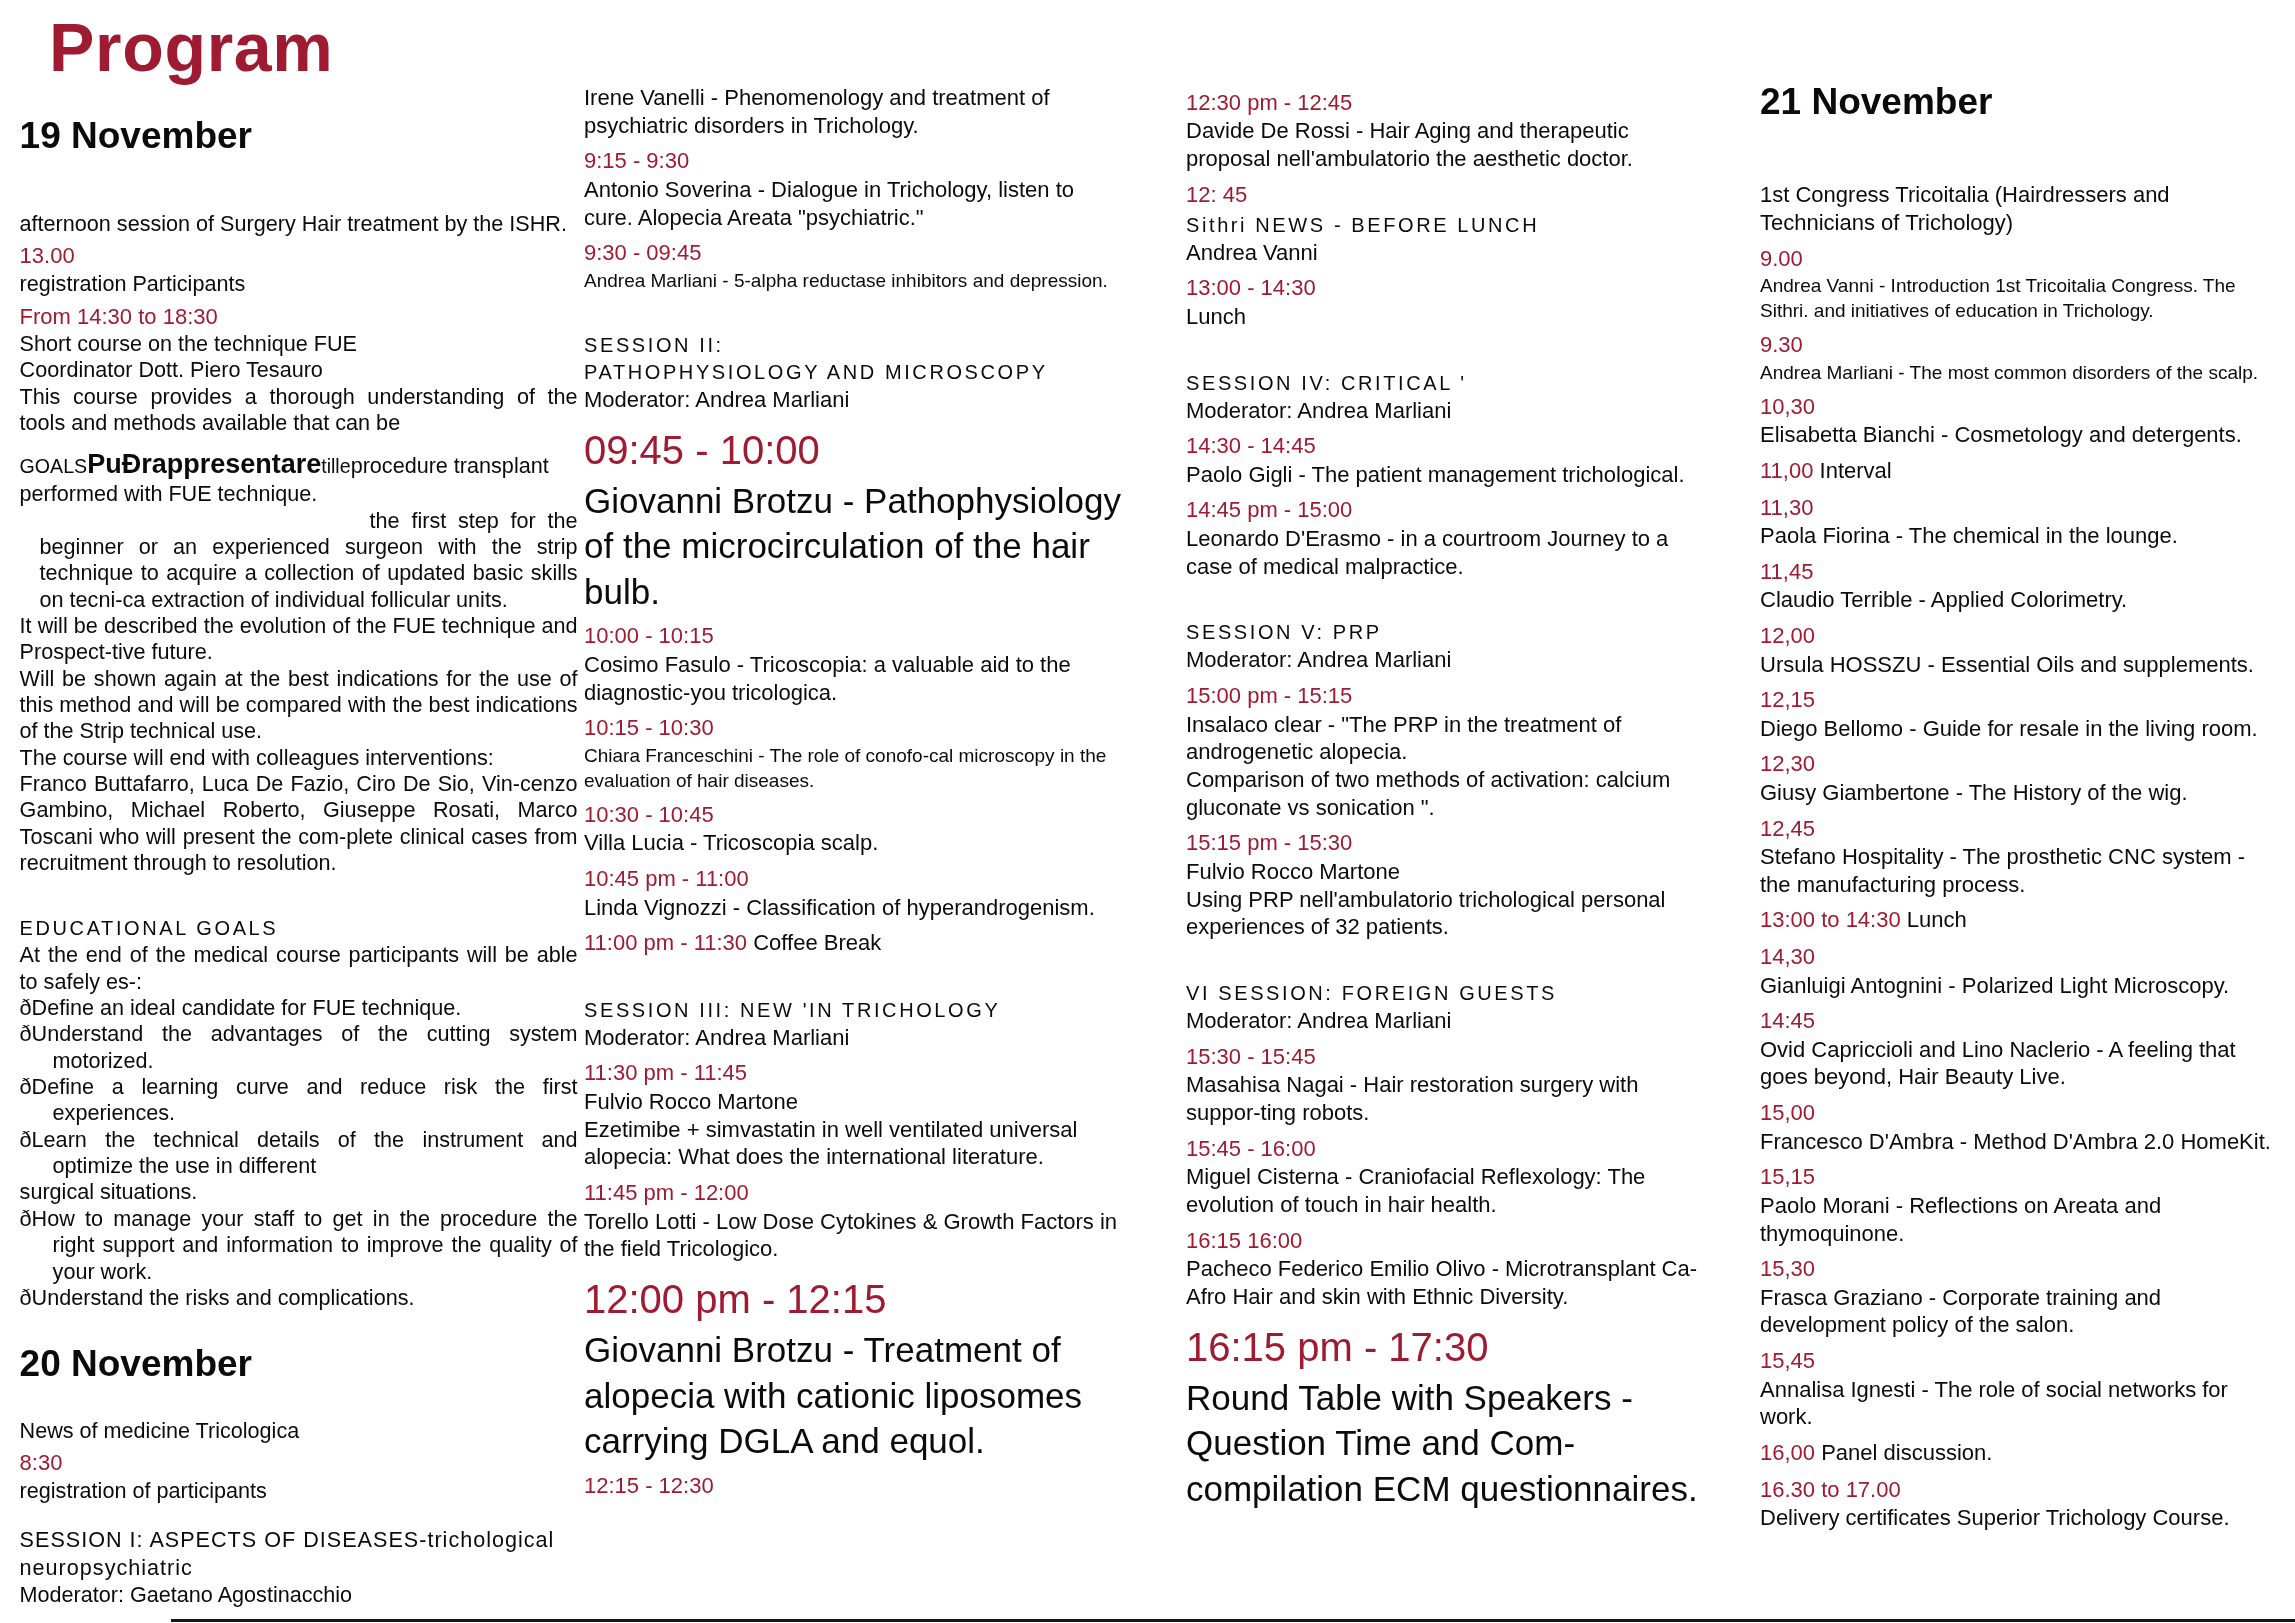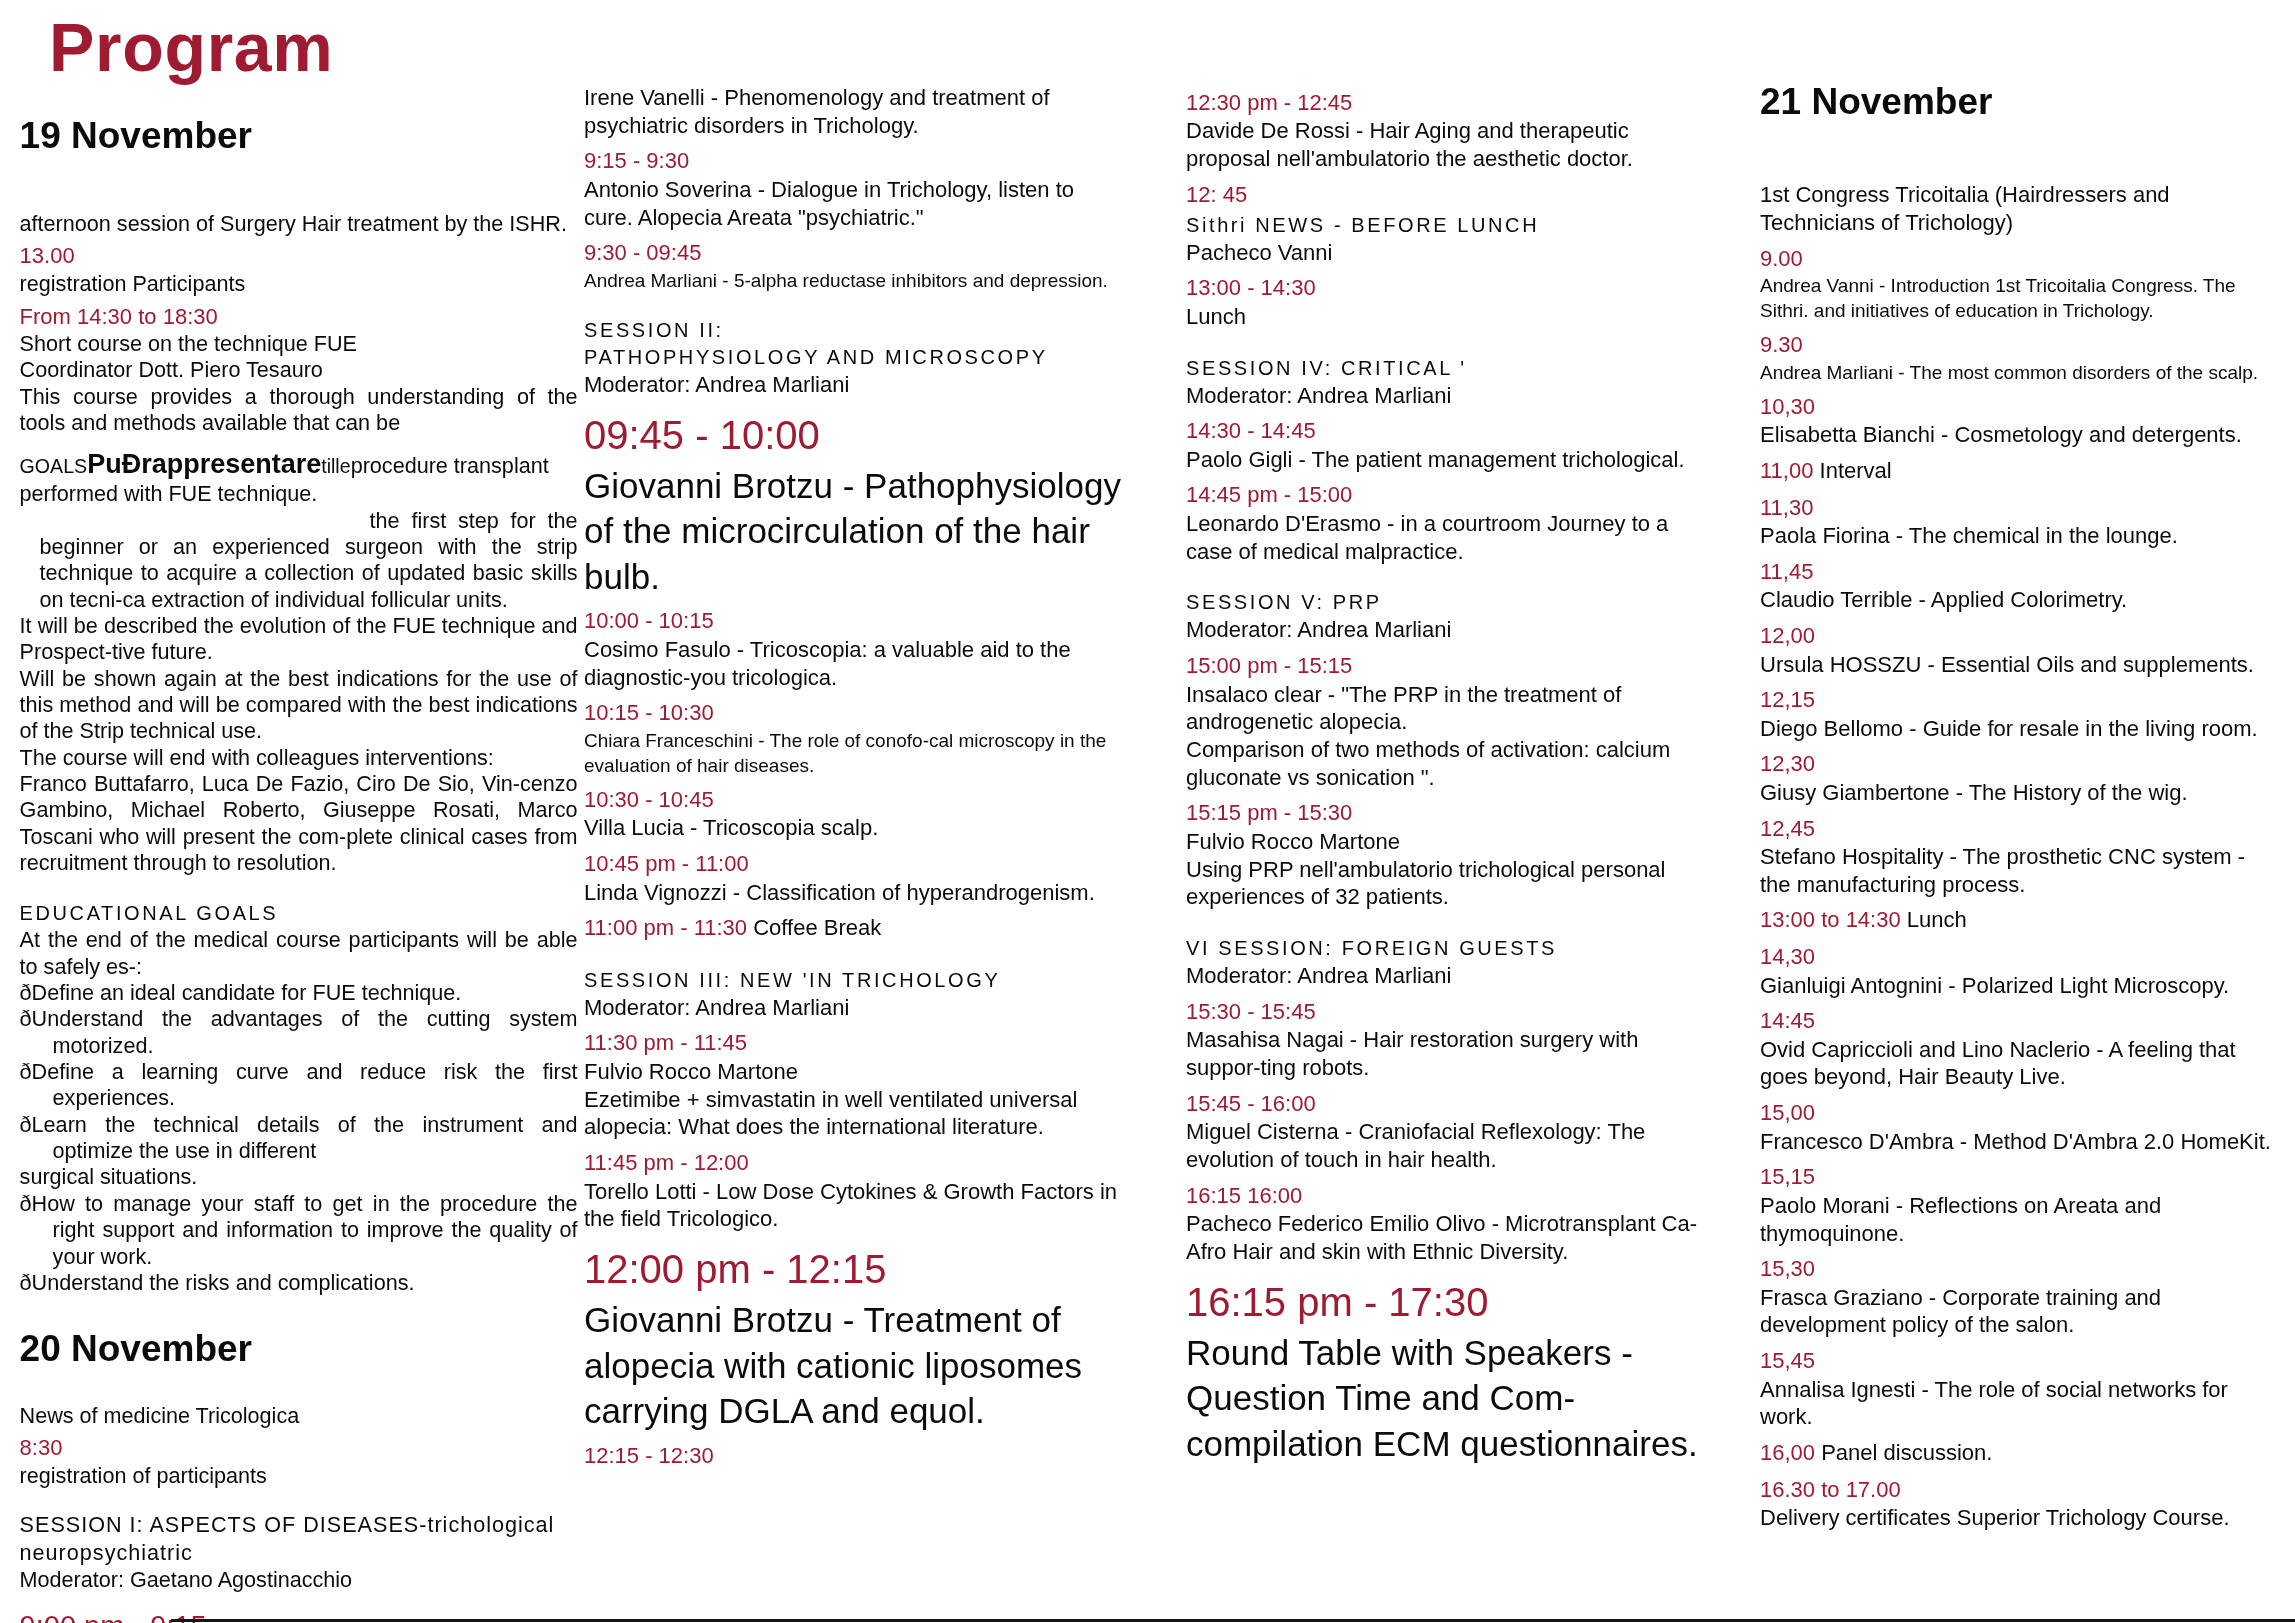--- a/index.html
+++ b/index.html
@@ -22,21 +22,21 @@
   .t-title{font-size:68px;line-height:1.05;color:var(--red);margin:0 0 9.2px 29.4px;letter-spacing:0.7px;}
   .t-day{font-size:37px;line-height:1.1;color:var(--ink);margin-top:33px;margin-bottom:33px;}
   .t-body{font-size:22px;line-height:1.26;}
   .t-body-sm{font-size:19px;line-height:1.32;}
   .t-just{text-align:justify;}
   .t-ind{text-indent:330px;margin-left:20px;}
   .t-time{font-size:22px;line-height:1.3;color:var(--red);margin-top:7.9px;}
   .t-time-md{font-size:29px;line-height:1.25;color:var(--red);margin-top:14.4px;}
   .t-bigtime{font-size:40px;line-height:1.15;color:var(--red);margin-top:13px;}
   .t-bigtitle{font-size:35px;line-height:1.3;margin:5.2px 0 7.9px;}
-  .t-session{font-size:20px;line-height:1.35;letter-spacing:2.6px;margin-top:24px;}
+  .t-session{font-size:20px;line-height:1.35;letter-spacing:2.6px;margin-top:39px;}
   .t-session + .t-session{margin-top:0;}
   .t-session-sm{font-size:21.6px;line-height:1.3;letter-spacing:1px;margin-top:22px;}
   .t-bullet{font-size:22px;line-height:1.26;padding-left:33px;text-indent:-33px;text-align:justify;}
   #col1 .t-body,#col1 .t-bullet,#col1 .t-just{font-size:21.6px;line-height:1.22;}
   #col1 .t-time{margin-top:5.2px;}
   .mt-0{margin-top:2.6px;}
   .mt-sm{margin-top:11.8px;}
   .mt-xl{margin-top:59px;}
   .mb-xl{margin-bottom:54px;}
   .t-combo .lbl{color:var(--ink);}
@@ -113,21 +113,21 @@
   <div class="t-bigtime">12:00 pm - 12:15</div>
   <div class="t-bigtitle">Giovanni Brotzu - Treatment of alopecia with cationic liposomes carrying DGLA and equol.</div>
   <div class="t-time">12:15 - 12:30</div>
 </section>
 
 <section class="col" id="col3">
   <div class="t-time mt-0">12:30 pm - 12:45</div>
   <div class="t-body">Davide De Rossi - Hair Aging and therapeutic proposal nell'ambulatorio the aesthetic doctor.</div>
   <div class="t-time">12: 45</div>
   <div class="t-session mt-0">Sithri NEWS - BEFORE LUNCH</div>
-  <div class="t-body">Pacheco Vanni</div>
+  <div class="t-body">Andrea Vanni</div>
   <div class="t-time">13:00 - 14:30</div>
   <div class="t-body">Lunch</div>
   <div class="t-session">SESSION IV: CRITICAL '</div>
   <div class="t-body">Moderator: Andrea Marliani</div>
   <div class="t-time">14:30 - 14:45</div>
   <div class="t-body">Paolo Gigli - The patient management trichological.</div>
   <div class="t-time">14:45 pm - 15:00</div>
   <div class="t-body">Leonardo D'Erasmo - in a courtroom Journey to a case of medical malpractice.</div>
   <div class="t-session">SESSION V: PRP</div>
   <div class="t-body">Moderator: Andrea Marliani</div>

